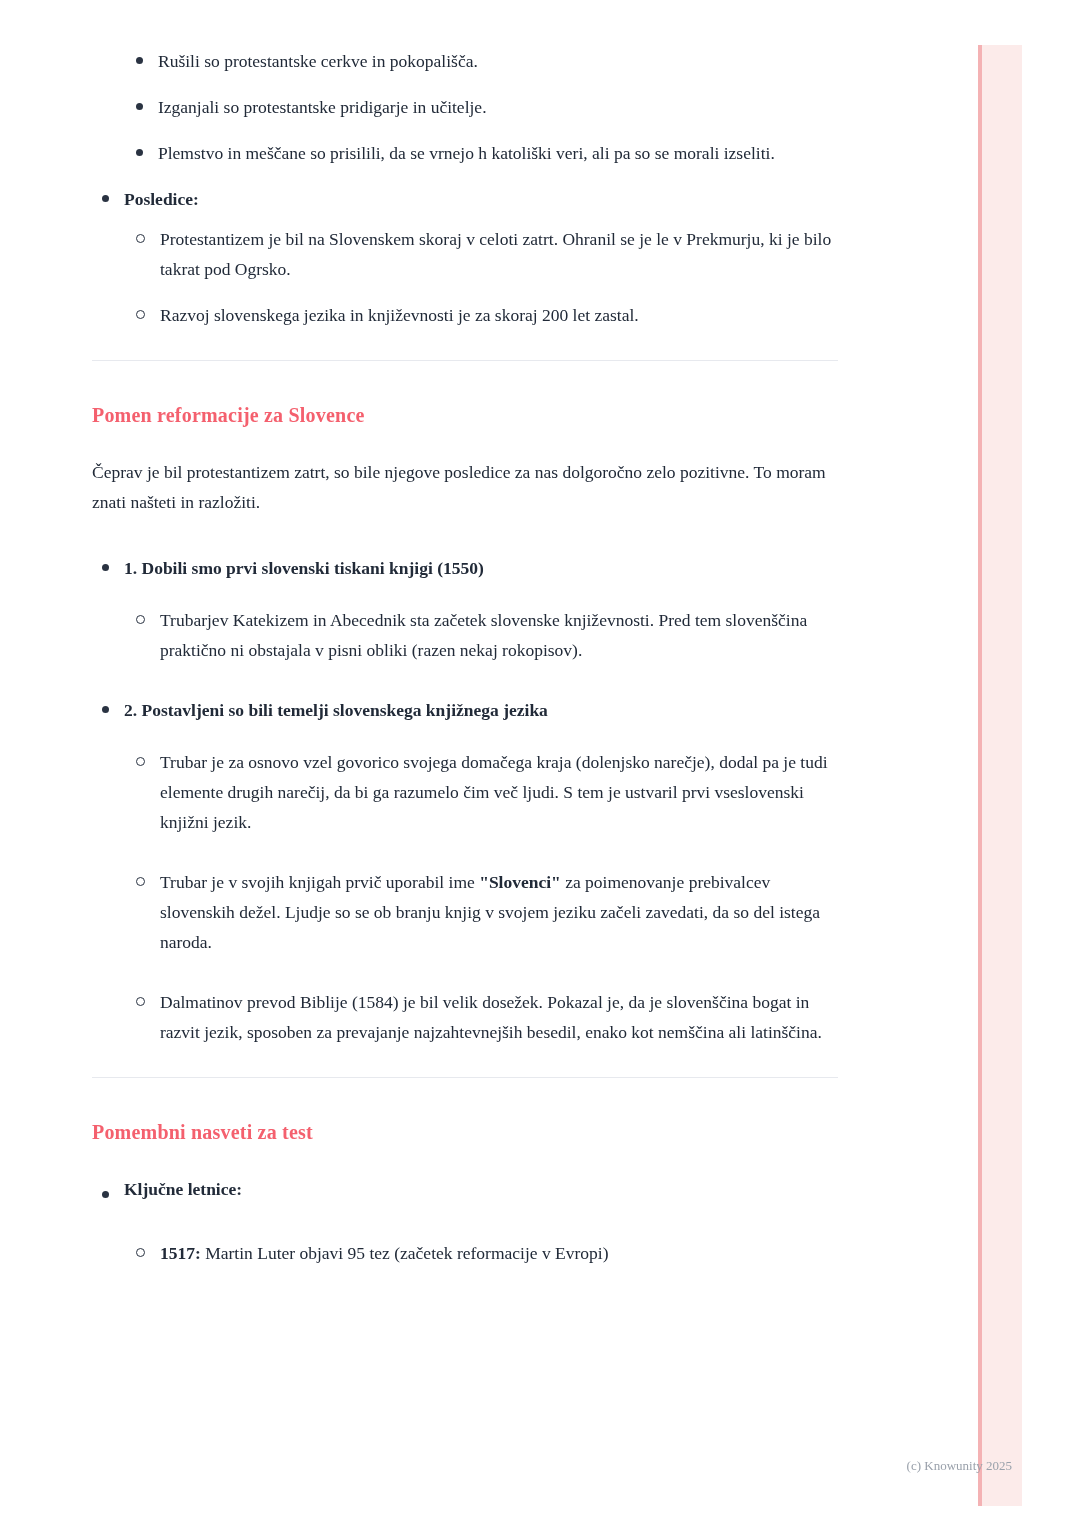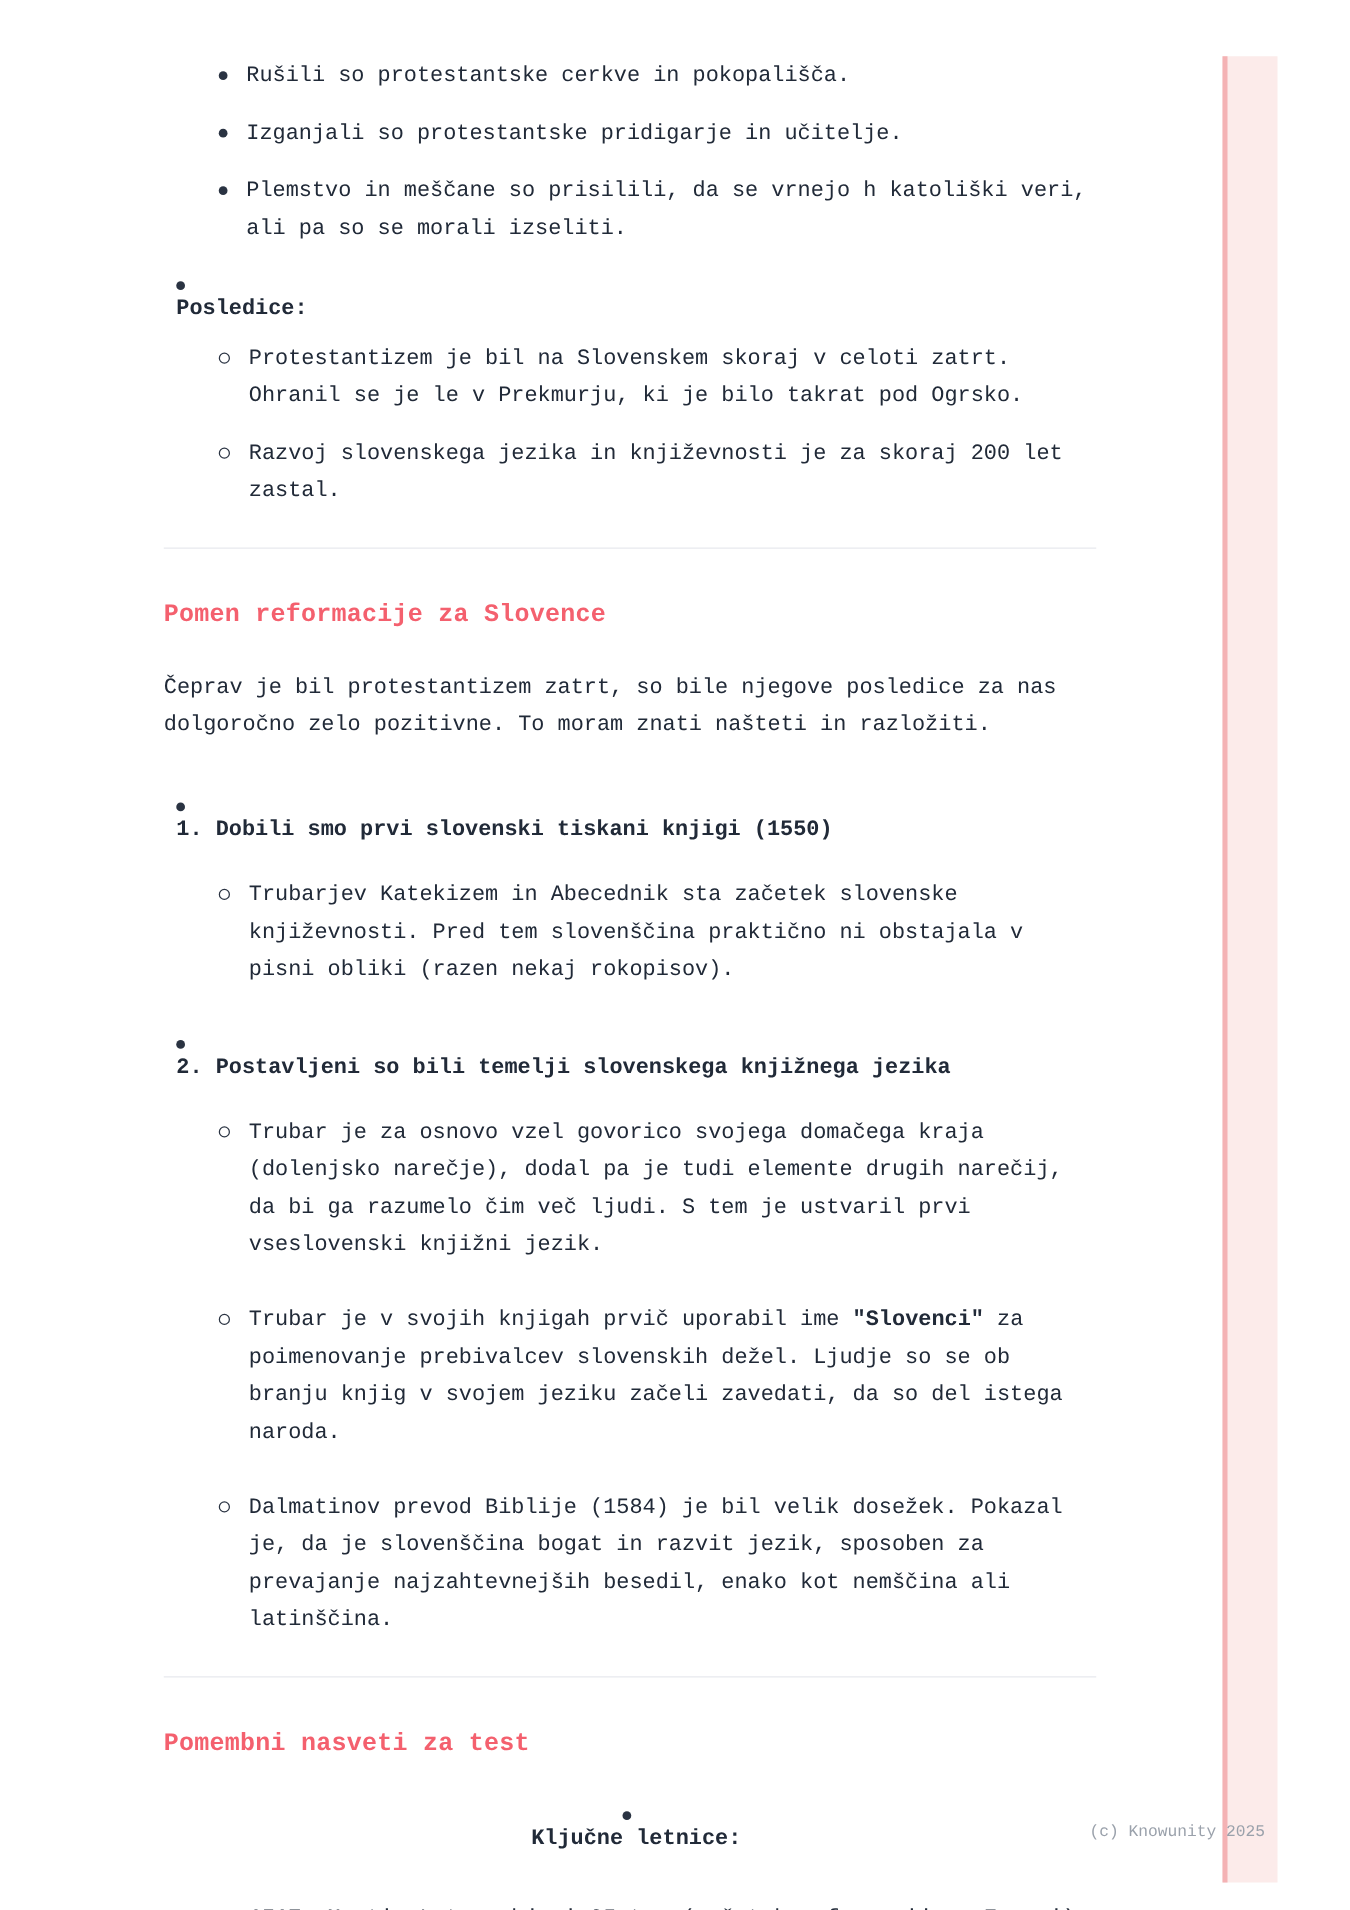--- a/index.html
+++ b/index.html
@@ -3,35 +3,34 @@
 <meta charset="utf-8">
 <style>
   * { box-sizing: border-box; }
   body { margin: 0; background: #ffffff; }
   .page {
     position: relative;
     width: 1080px;
     height: 1528px;
     overflow: hidden;
     background: #ffffff;
-    font-family: Liberation Mono, monospace;
+    font-family: Liberation Serif, serif;
     color: #212a38;
-    padding-left: 39px;
   }
   .content {
     position: relative;
     z-index: 1;
     padding: 46px 0 0 92px;
     width: 838px; 
     font-size: 17.5px;
     line-height: 30px;
   }
   .list { list-style: none; margin: 0; padding: 0; }
   .li { display: flex; align-items: flex-start; }
-  .lv1 { margin-left: 10px; flex-direction: column; }
+  .lv1 { margin-left: 10px; }
   .lv2 { margin-left: 44px; }
   .bullet { flex: 0 0 auto; margin: 11px 15px 0 0; border-radius: 50%; }
   .disc { width: 7px; height: 7px; background: #2a3342; }
   .circ { width: 9px; height: 9px; border: 1.6px solid #2a3342; background: transparent; margin-top: 10px; }
   .txt { margin: 0; }
   .bold { font-weight: 700; }
 
   .measures .li { margin-bottom: 16px; }
   .label-row { margin-top: 16px; margin-bottom: 10px; }
   .sub .li { margin-bottom: 16px; }
@@ -42,21 +41,21 @@
   .section-title {
     margin: 0 0 24px;
     font-size: 20px;
     line-height: 36px;
     font-weight: 700;
     color: var(--accent, #f4606e);
     letter-spacing: 0.2px;
   }
   .intro { margin: 0 0 36px; }
 
-  .point-head { margin-bottom: 22px; justify-content: space-between; }
+  .point-head { margin-bottom: 22px; }
   .point-body { margin-bottom: 30px; }
   .point-body .li { margin-bottom: 0; }
 
   .test-label { margin-top: 20px; margin-bottom: 34px; align-items: center; }
 
   .edge-stripe {
     position: absolute;
     top: 45px;
     bottom: 22px;
     right: 58px;

